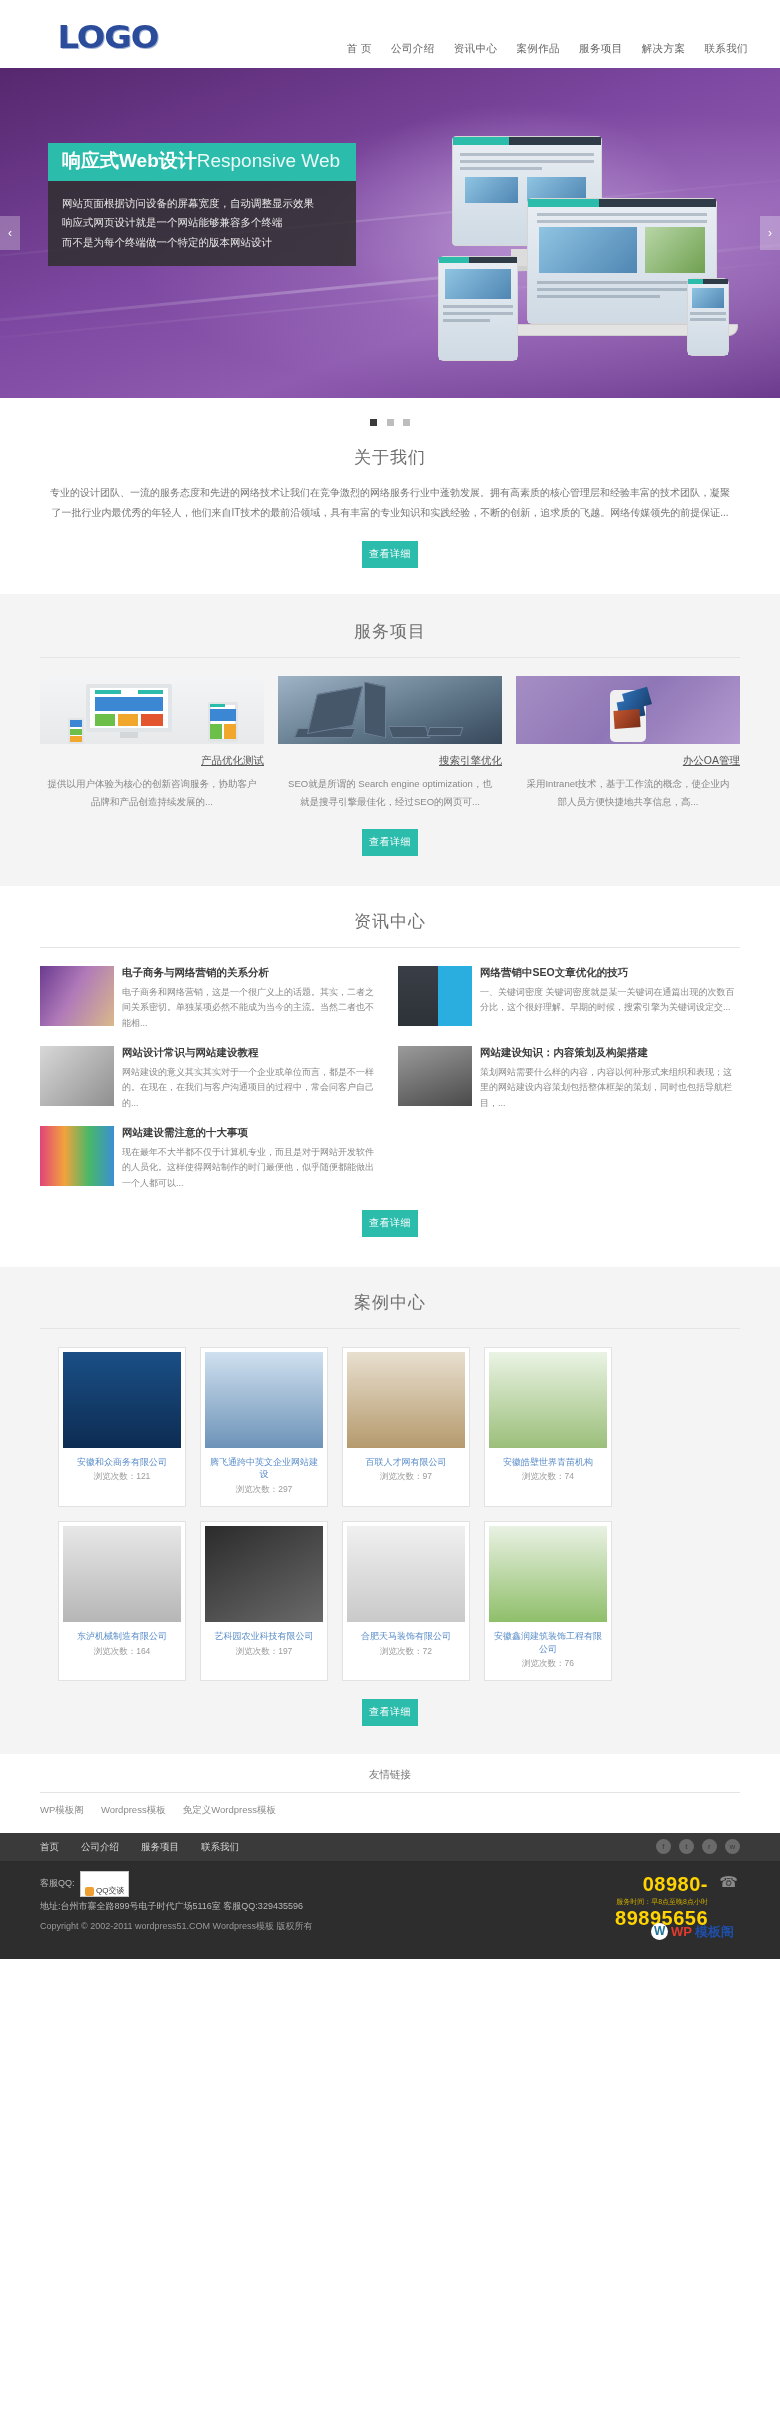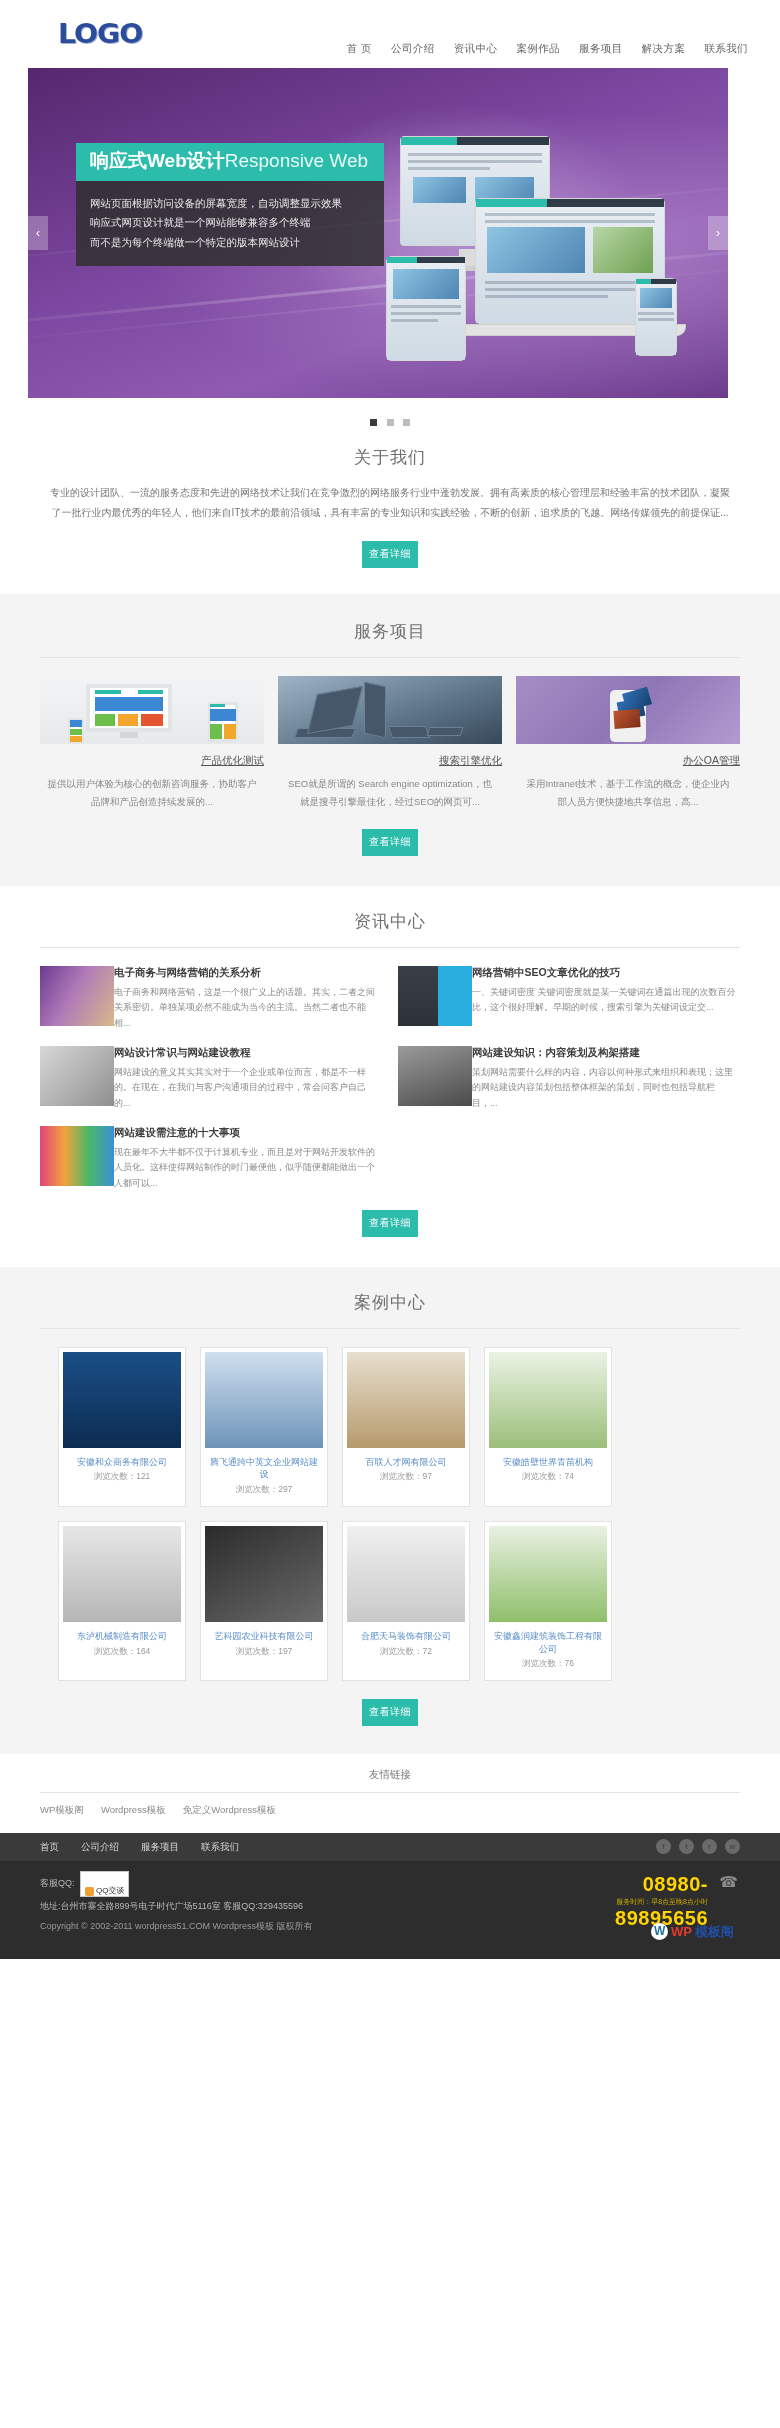--- a/index.html
+++ b/index.html
@@ -12,21 +12,21 @@
     -webkit-font-smoothing: antialiased;
   }
   .wrap { width: 700px; margin: 0 auto; }
 
   
   .header { height: 68px; background: #fff; position: relative; }
   .header-inner { width: 740px; margin: 0 auto; height: 68px; position: relative; }
   .logo {
     position: absolute; left: 40px; top: 18px;
     font-family: "DejaVu Sans", sans-serif;
-    font-size: 27px; font-weight: bold; letter-spacing: -1px;
+    font-size: 32px; font-weight: bold; letter-spacing: -1px;
     color: #2b4c9b;
     -webkit-text-stroke: 0;
   }
   .logo-inner {
     display:inline-block;
     color: #2b4c9b;
     text-shadow: 1px 1px 0 #9fb0d4;
     transform: scaleX(1.05);
   }
   .nav { position: absolute; right: 12px; top: 42px; white-space: nowrap; }
@@ -34,26 +34,25 @@
     display: inline-block;
     font-size: 10.5px;
     color: #666;
     text-decoration: none;
     margin-left: 16px;
     letter-spacing: 0.4px;
   }
 
   
   .banner {
-    position: relative; height: 330px; width: 700px;
+    position: relative; height: 330px; width: 780px;
     background:
       radial-gradient(ellipse at 78% 58%, rgba(190,150,215,0.55) 0%, rgba(120,70,160,0) 55%),
       linear-gradient(160deg, #56276e 0%, #7c47a0 42%, #8e5bb0 68%, #6b3a8c 100%);
     overflow: hidden;
-    margin-left: 28px;
   }
   .banner .streak {
     position: absolute; left: -120px; width: 1000px; height: 2px;
     background: linear-gradient(90deg, rgba(255,255,255,0) 0%, rgba(255,255,255,0.45) 45%, rgba(255,255,255,0) 100%);
     transform: rotate(-5.5deg);
   }
   .banner .streak.s1 { top: 150px; opacity: .35; }
   .banner .streak.s2 { top: 214px; opacity: .55; height: 3px; }
   .banner .streak.s3 { top: 232px; opacity: .22; }
   .banner .glow {
@@ -172,21 +171,21 @@
   
   .lap { position:absolute; background:#46576a; border:1px solid #6d8096; }
 
   
   .ph-c { position:absolute; left:50%; margin-left:-18px; bottom:2px; width:36px; height:52px; background:#f0f0f0; border-radius:5px;}
   .ph-card { position:absolute; width:26px; height:18px; background:linear-gradient(135deg,#2f6fb5,#19406e); }
 
   
   .news { background:#fff; padding: 6px 0 30px; }
   .news-grid { display:flex; flex-wrap: wrap; gap: 14px 16px; }
-  .news-item { width: 342px; display:flex; }
+  .news-item { width: 342px; display:flex; gap: 8px; }
   .news-thumb { width: 74px; height: 60px; flex: 0 0 74px; overflow:hidden; position:relative; }
   .news-body { flex:1; min-width:0; }
   .news-body h5 { font-size: 10.5px; color:#3d3d3d; font-weight: bold; line-height:1.3; margin-bottom: 5px; }
   .news-body p { font-size: 9px; line-height: 1.75; color:#8a8a8a; }
 
   .t1 { background: linear-gradient(120deg,#6a3a8f 0%,#b07ab9 45%,#d9b98a 100%); }
   .t2 { background: linear-gradient(180deg,#3a3f47 0%,#2d3138 100%); }
   .t2 .blue { position:absolute; right:0; top:0; bottom:0; width:46%; background:#2aaee0; }
   .t3 { background: linear-gradient(90deg,#2d2d2d 0%,#2d2d2d 45%, #f0b73c 45%, #f0b73c 100%); }
   .t4 { background: linear-gradient(135deg,#d8d8d8,#8f8f8f); }

